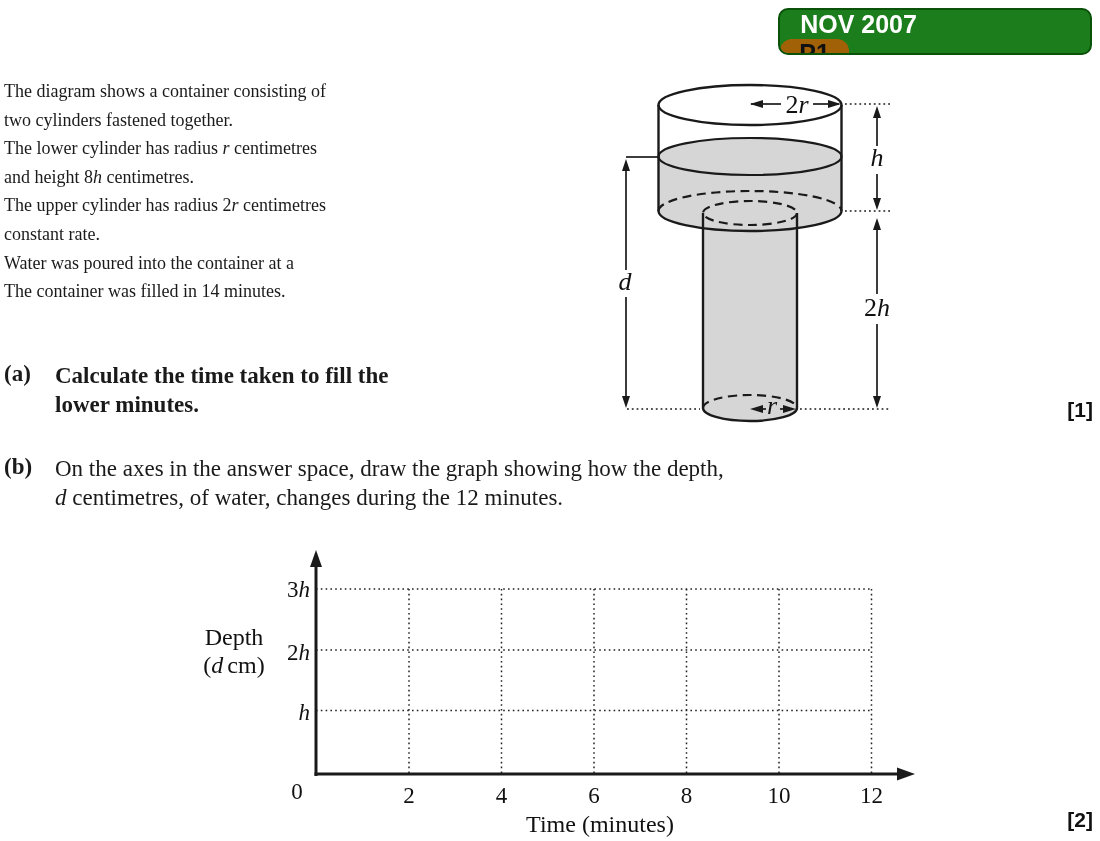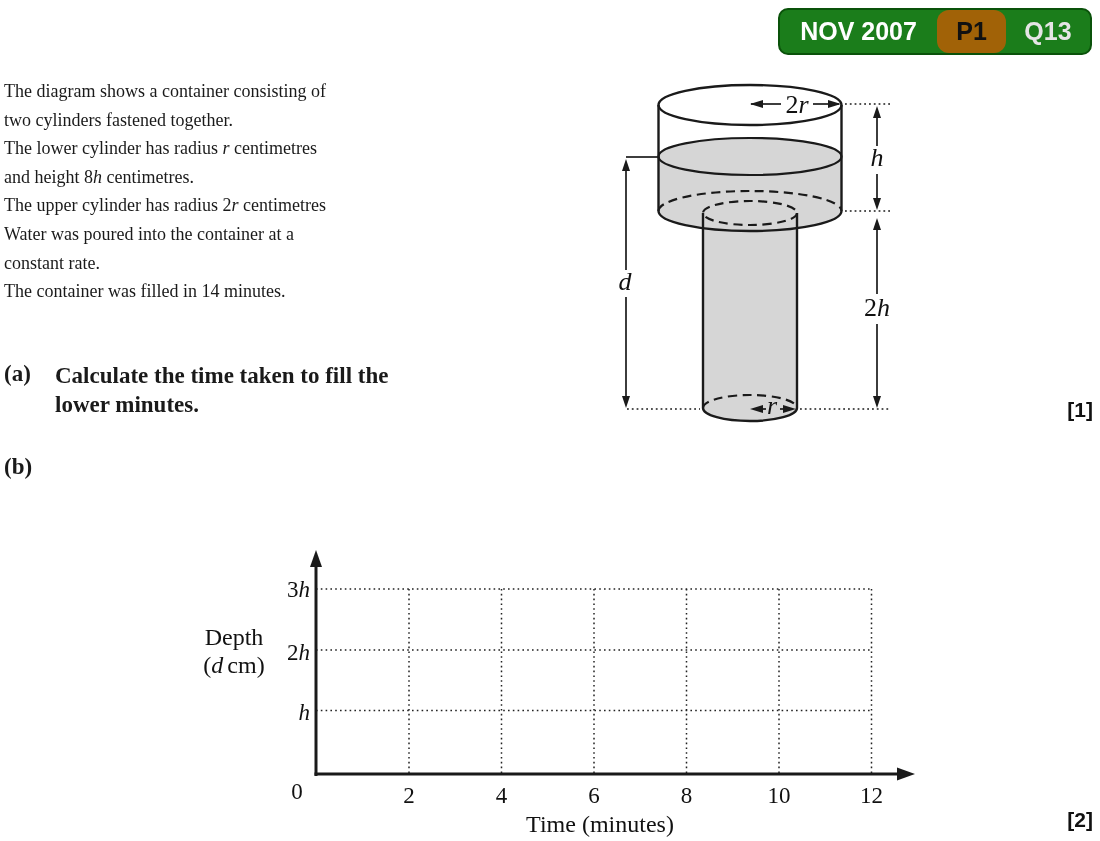--- a/index.html
+++ b/index.html
@@ -14,21 +14,21 @@
   .part-b-label{left:4px;top:454px;}
   .part-b-text{left:55px;top:454px;width:760px;}
   .mark{left:1013px;width:80px;text-align:right;
         font-family:"Liberation Sans","DejaVu Sans",sans-serif;
         font-weight:bold;font-size:21px;color:#111;}
   .mark-a{top:398px;}
   .mark-b{top:808px;}
   .badge{left:778px;top:8px;width:314px;height:47px;box-sizing:border-box;
          background:#1b7d1b;border:2px solid #0a520a;border-radius:10px;
          display:flex;align-items:stretch;overflow:hidden;
-         font-family:"Liberation Sans","DejaVu Sans",sans-serif;font-weight:bold;font-size:25px;}
+         font-family:"Liberation Sans","DejaVu Sans",sans-serif;font-weight:bold;font-size:25px;flex-direction:column;}
   .badge .seg{display:flex;align-items:center;justify-content:center;}
   .badge .seg-session{width:157px;color:#ffffff;}
   .badge .seg-paper{width:69px;background:#a16207;color:#111111;border-radius:12px;}
   .badge .seg-question{flex:1;color:#e5e5e5;}
   i{font-style:italic;}
   svg text{font-family:"Liberation Serif","DejaVu Serif",serif;fill:#111;}
 </style>
 </head>
 <body>
 
@@ -39,33 +39,37 @@
     <span class="seg seg-paper">P1</span>
     <span class="seg seg-question">Q13</span>
   </div>
 
   <div class="abs intro">
     <div><span>The diagram shows a container consisting of</span></div>
     <div><span>two cylinders fastened together.</span></div>
     <div><span>The lower cylinder has radius </span><i>r</i><span> centimetres</span></div>
     <div><span>and height 8</span><i>h</i><span> centimetres.</span></div>
     <div><span>The upper cylinder has radius 2</span><i>r</i><span> centimetres</span></div>
+    <div><span>constant rate.</span></div>
     <div><span>Water was poured into the container at a</span></div>
-    <div><span>constant rate.</span></div>
     <div><span>The container was filled in 14 minutes.</span></div>
   </div>
 
   <div class="abs qlabel part-a-label">(a)</div>
   <div class="abs part-a-text">
     <div class="qline"><span>Calculate the time taken to fill the</span></div>
     <div class="qline"><span>lower minutes.</span></div>
   </div>
   <div class="abs mark mark-a">[1]</div>
 
   <div class="abs qlabel part-b-label">(b)</div>
+  <div class="abs part-b-text">
+    <div class="qline"><span>On the axes in the answer space, draw the graph showing how the depth,</span></div>
+    <div class="qline"><i>d</i><span> centimetres, of water, changes during the 12 minutes.</span></div>
+  </div>
   <div class="abs mark mark-b">[2]</div>
 
   <svg class="abs" style="left:600px;top:70px;" width="500" height="370" viewBox="0 0 500 370">
 
     <path d="M58.5 87 L58.5 141 A91.5 20 0 0 0 241.5 141 L241.5 87 Z" fill="#d6d6d6"></path>
     <path d="M103 143 L103 338 A47 13 0 0 0 197 338 L197 143 Z" fill="#d6d6d6"></path>
     <ellipse cx="150" cy="86.5" rx="91.5" ry="18.5" fill="#d6d6d6" stroke="#1a1a1a" stroke-width="2.2"></ellipse>
 
     <path d="M58.5 141 A91.5 20 0 0 1 241.5 141" fill="none" stroke="#1a1a1a" stroke-width="2.2" stroke-dasharray="9 5.5"></path>
     <ellipse cx="150" cy="143" rx="47" ry="12" fill="none" stroke="#1a1a1a" stroke-width="2.2" stroke-dasharray="9 5.5"></ellipse>

